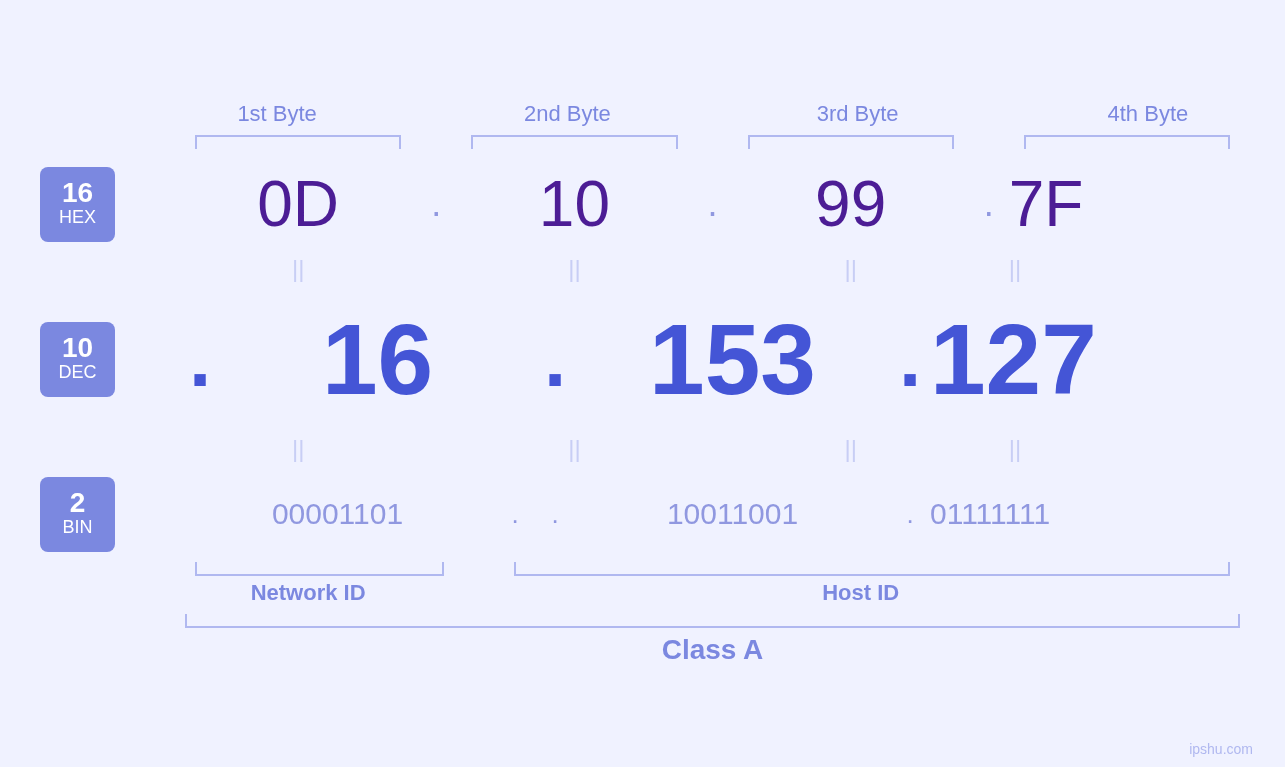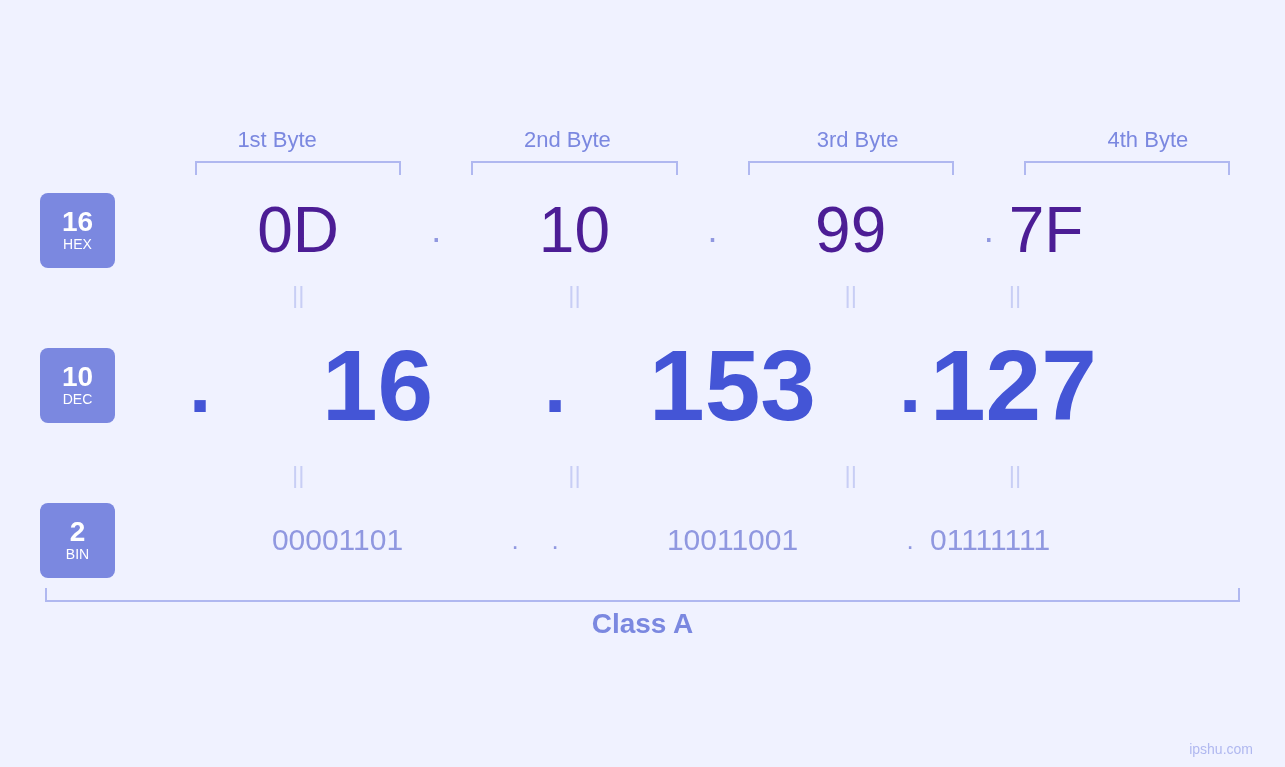--- a/index.html
+++ b/index.html
@@ -49,21 +49,21 @@
       margin-bottom: 0;
     }
 
     .label-badge .base-num {
       font-size: 28px;
       font-weight: bold;
       line-height: 1;
     }
 
     .label-badge .base-name {
-      font-size: 14px;
+      font-size: 18px;
       font-weight: normal;
       line-height: 1.2;
     }
 
     
     .hex-value {
       font-size: 64px;
       font-weight: 400;
       color: #4c1d95;
     }
@@ -288,22 +288,51 @@
         <div class="col1 bin-value">00001101</div>
         <div class="dot bin-dot">.</div>
         <div class="dot bin-dot">.</div>
         <div class="col3 bin-value">10011001</div>
         <div class="dot bin-dot">.</div>
         <div class="col4 bin-value">01111111</div>
       </div>
     </div>
   </div>
 
-
-  <div style="display:flex; width:100%; margin-top:8px;flex-direction:column;">
+  <div style="display:flex; width:100%; margin-top:8px;">
+    <div style="width:140px; flex-shrink:0;"></div>
+    <div style="flex:1; display:flex; flex-direction:column;">
+
+      <div style="display:flex; width:100%;">
+
+        <div style="flex:1; padding:0 15px;">
+          <div style="border-bottom:2px solid #b0b8f0; border-left:2px solid #b0b8f0; border-right:2px solid #b0b8f0; height:14px;"></div>
+        </div>
+        <div class="dot" style="visibility:hidden;"></div>
+
+        <div style="flex:3; display:flex; align-items:flex-end;">
+          <div style="width:100%; padding:0 15px;">
+            <div style="border-bottom:2px solid #b0b8f0; border-left:2px solid #b0b8f0; border-right:2px solid #b0b8f0; height:14px;"></div>
+          </div>
+        </div>
+      </div>
+
+      <div style="display:flex; width:100%; margin-top:4px;">
+        <div style="flex:1; text-align:center;">
+          <span class="section-label">Network ID</span>
+        </div>
+        <div class="dot" style="visibility:hidden;"></div>
+        <div style="flex:3; text-align:center;">
+          <span class="section-label">Host ID</span>
+        </div>
+      </div>
+    </div>
+  </div>
+
+  <div style="display:flex; width:100%; margin-top:8px;">
     <div style="width:140px; flex-shrink:0;"></div>
     <div style="flex:1; display:flex; flex-direction:column;">
       <div style="border-bottom:2px solid #b0b8f0; border-left:2px solid #b0b8f0; border-right:2px solid #b0b8f0; height:14px; margin:0 5px;"></div>
       <div style="text-align:center; margin-top:6px;">
         <span class="class-label">Class A</span>
       </div>
     </div>
   </div>
 
 </div>

